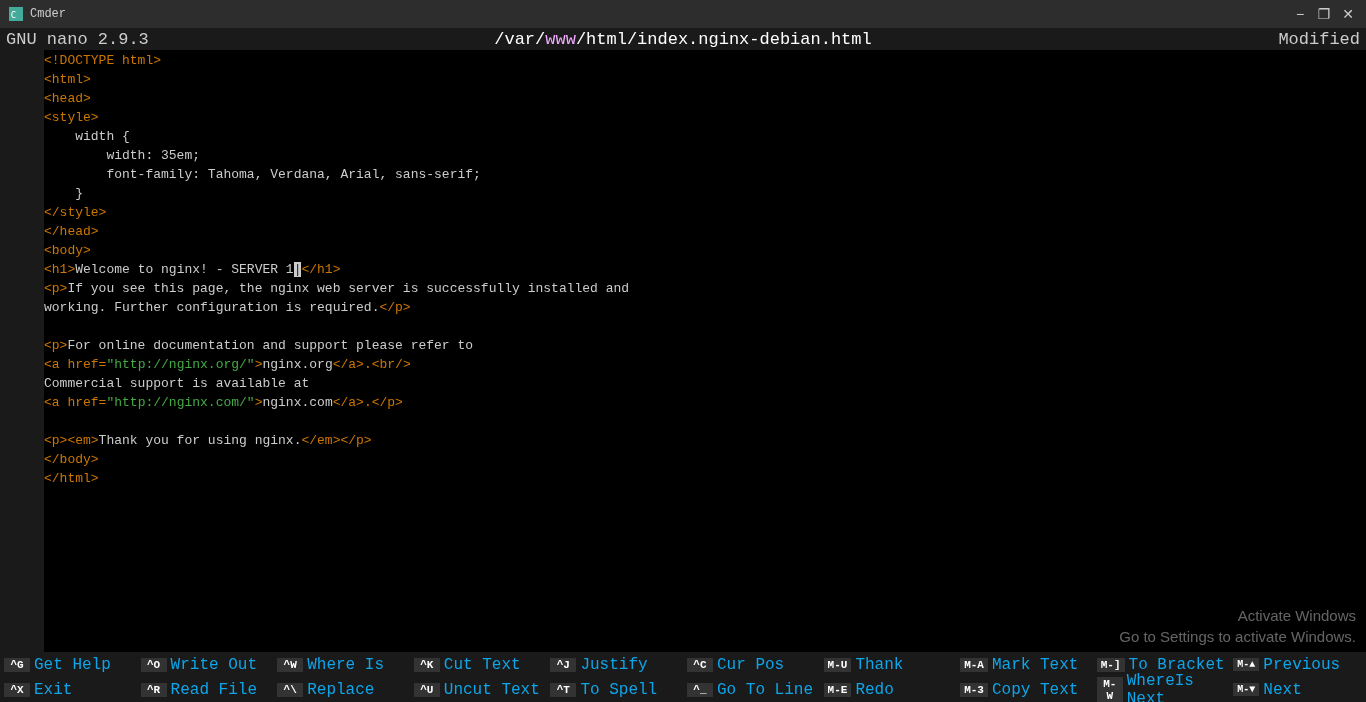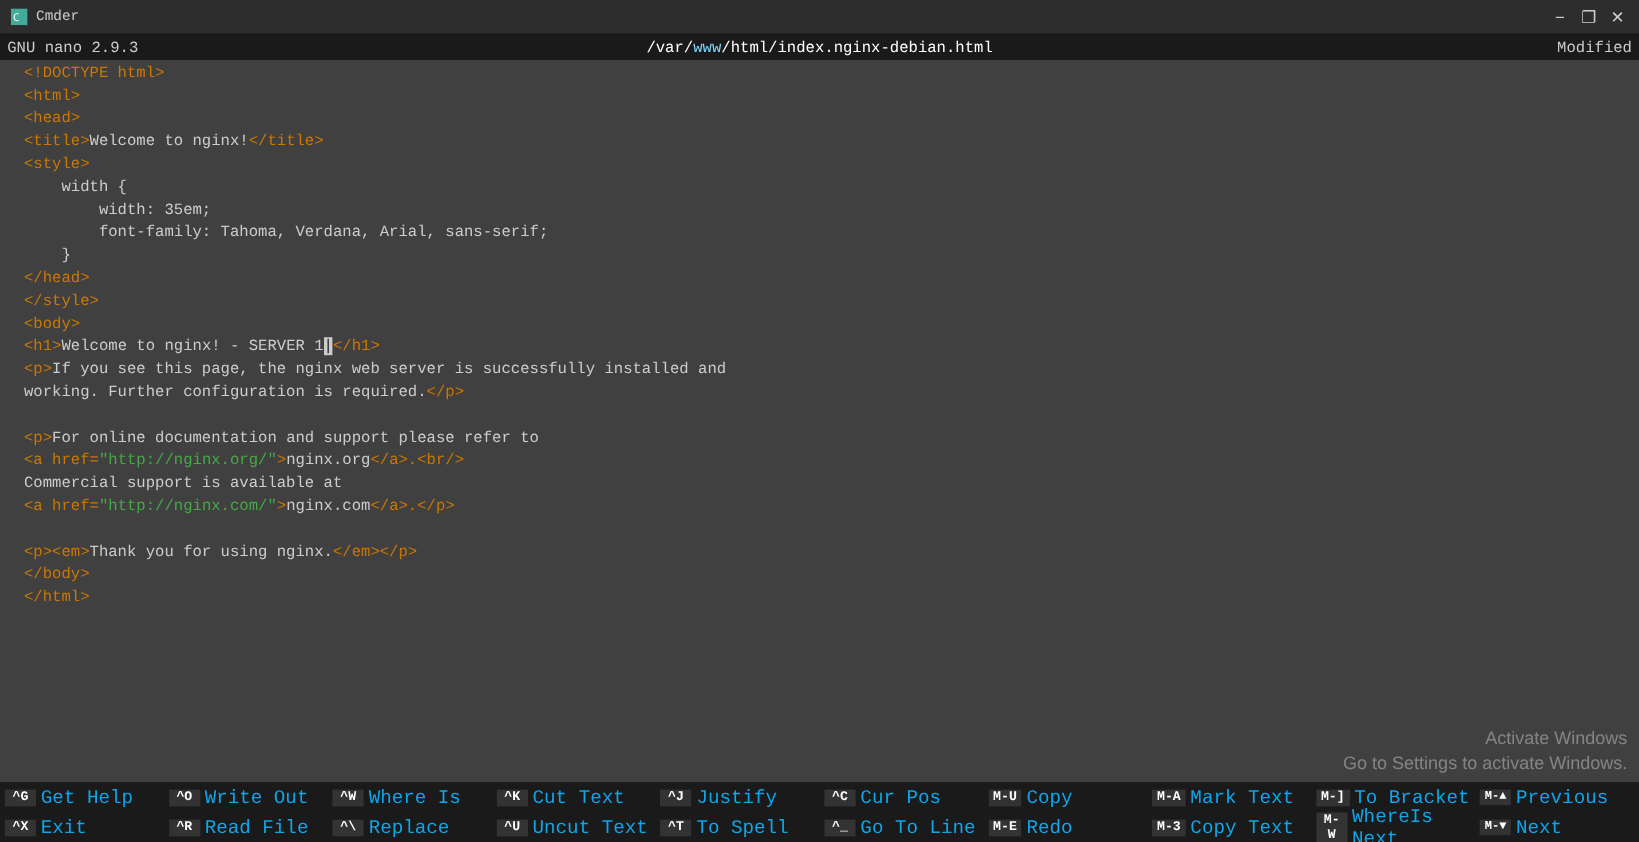--- a/index.html
+++ b/index.html
@@ -60,46 +60,47 @@
     }
 
     
     .nano-header {
       background: #1a1a1a;
       color: #cccccc;
       height: 22px;
       display: flex;
       align-items: center;
       padding: 0 6px;
-      font-size: 13px;
+      font-size: 17px;
     }
     .nano-header .nano-title {
       flex: 1;
       text-align: left;
     }
     .nano-header .nano-file {
       flex: 2;
       text-align: center;
       color: #ffffff;
     }
     .nano-header .nano-status {
       flex: 1;
       text-align: right;
       color: #cccccc;
     }
 
     
     .editor-area {
-      background: #404040;
-      color: #cccccc;
-      padding: 2px 20px;
+      background: #000000;
+      color: #cccccc;
+      padding: 2px 0;
       height: calc(702px - 28px - 22px - 50px);
       overflow: hidden;
       font-size: 13px;
       line-height: 1.45;
+      margin-left: 44px;
     }
 
     .line {
       white-space: pre;
       min-height: 19px;
     }
     .c-tag { color: #cc7700; }
     .c-white { color: #cccccc; }
     .c-green { color: #44aa44; }
     .c-cursor {
@@ -170,37 +171,36 @@
   <div class="title-bar-controls">
     <button class="title-bar-btn">−</button>
     <button class="title-bar-btn">❐</button>
     <button class="title-bar-btn close">✕</button>
   </div>
 </div>
 
 <div class="nano-header">
   <span class="nano-title">GNU nano 2.9.3</span>
   <span class="nano-file">
-    <span style="color:#ffffff">/var/<span style="color:#7dd3fc">www</span>/html/index.nginx-debian.html</span>
+    <span style="color:#ffffff">/var/<span style="color:#f0abfc">www</span>/html/index.nginx-debian.html</span>
   </span>
   <span class="nano-status">Modified</span>
 </div>
 
 <div class="editor-area">
   <div class="line"><span class="c-tag">&lt;!DOCTYPE html&gt;</span></div>
   <div class="line"><span class="c-tag">&lt;html&gt;</span></div>
   <div class="line"><span class="c-tag">&lt;head&gt;</span></div>
-  <div class="line"><span class="c-tag">&lt;title&gt;</span><span class="c-white">Welcome to nginx!</span><span class="c-tag">&lt;/title&gt;</span></div>
   <div class="line"><span class="c-tag">&lt;style&gt;</span></div>
   <div class="line"><span class="c-white">    width {</span></div>
   <div class="line"><span class="c-white">        width: 35em;</span></div>
   <div class="line"><span class="c-white">        font-family: Tahoma, Verdana, Arial, sans-serif;</span></div>
   <div class="line"><span class="c-white">    }</span></div>
+  <div class="line"><span class="c-tag">&lt;/style&gt;</span></div>
   <div class="line"><span class="c-tag">&lt;/head&gt;</span></div>
-  <div class="line"><span class="c-tag">&lt;/style&gt;</span></div>
   <div class="line"><span class="c-tag">&lt;body&gt;</span></div>
   <div class="line"><span class="c-tag">&lt;h1&gt;</span><span class="c-white">Welcome to nginx! - SERVER 1</span><span class="c-cursor">|</span><span class="c-tag">&lt;/h1&gt;</span></div>
   <div class="line"><span class="c-tag">&lt;p&gt;</span><span class="c-white">If you see this page, the nginx web server is successfully installed and</span></div>
   <div class="line"><span class="c-white">working. Further configuration is required.</span><span class="c-tag">&lt;/p&gt;</span></div>
   <div class="line"></div>
   <div class="line"><span class="c-tag">&lt;p&gt;</span><span class="c-white">For online documentation and support please refer to</span></div>
   <div class="line"><span class="c-tag">&lt;a href=</span><span class="c-green">"http://nginx.org/"</span><span class="c-tag">&gt;</span><span class="c-white">nginx.org</span><span class="c-tag">&lt;/a&gt;.&lt;br/&gt;</span></div>
   <div class="line"><span class="c-white">Commercial support is available at</span></div>
   <div class="line"><span class="c-tag">&lt;a href=</span><span class="c-green">"http://nginx.com/"</span><span class="c-tag">&gt;</span><span class="c-white">nginx.com</span><span class="c-tag">&lt;/a&gt;.&lt;/p&gt;</span></div>
   <div class="line"></div>
@@ -235,21 +235,21 @@
     <div class="shortcut-item">
       <span class="shortcut-key">^J</span>
       <span class="shortcut-label">Justify</span>
     </div>
     <div class="shortcut-item">
       <span class="shortcut-key">^C</span>
       <span class="shortcut-label">Cur Pos</span>
     </div>
     <div class="shortcut-item">
       <span class="shortcut-key">M-U</span>
-      <span class="shortcut-label">Copy</span>
+      <span class="shortcut-label">Thank</span>
     </div>
     <div class="shortcut-item">
       <span class="shortcut-key">M-A</span>
       <span class="shortcut-label">Mark Text</span>
     </div>
     <div class="shortcut-item">
       <span class="shortcut-key">M-]</span>
       <span class="shortcut-label">To Bracket</span>
     </div>
     <div class="shortcut-item">

